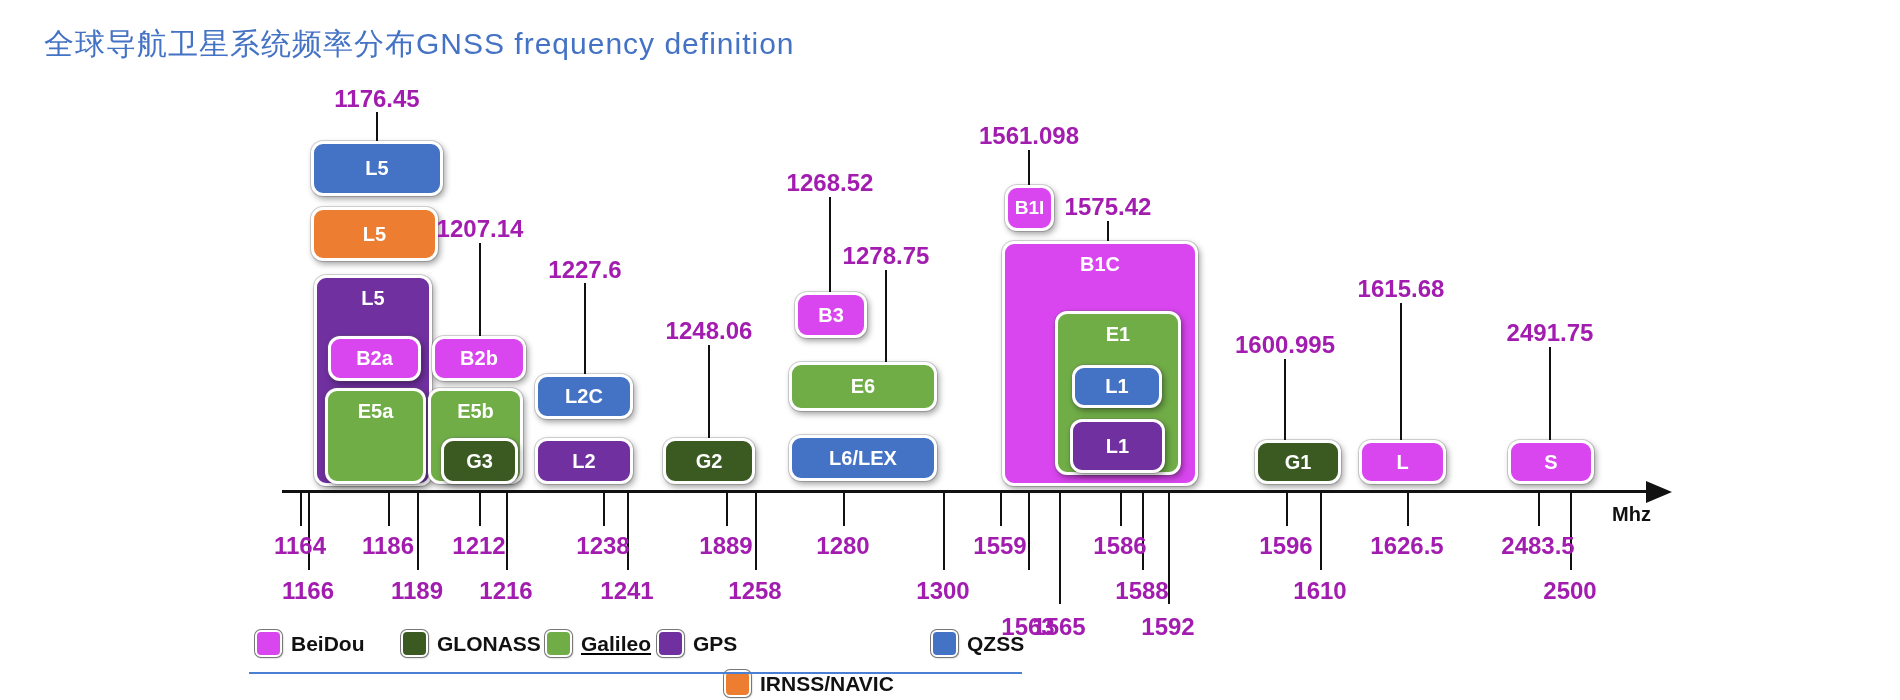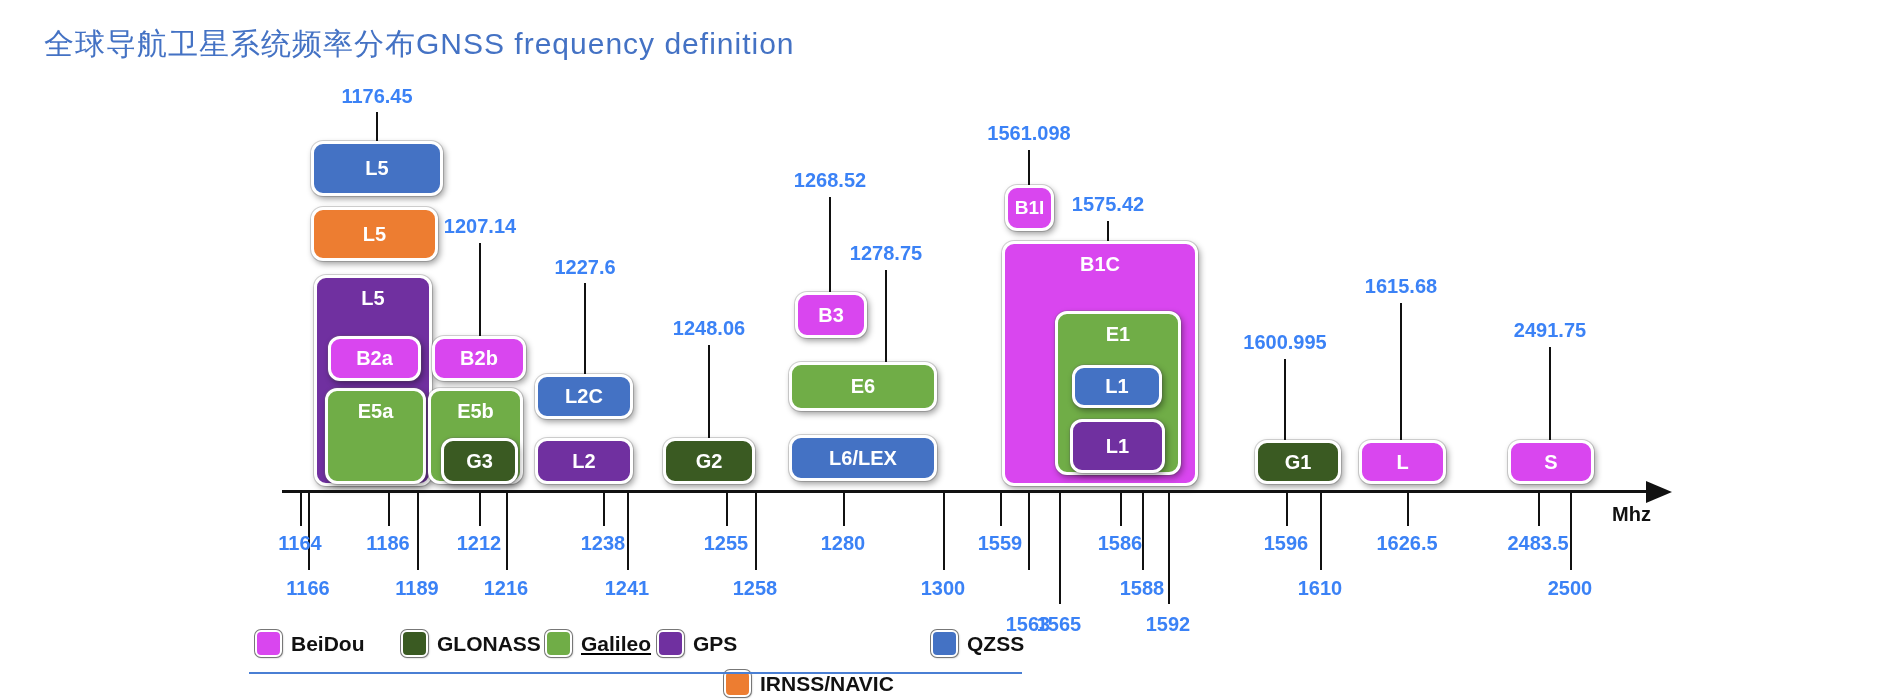--- a/index.html
+++ b/index.html
@@ -19,21 +19,21 @@
   }
   .band.top { align-items:flex-start; padding-top:9px; }
   .c-beidou { background:#d946ef; }
   .c-glonass { background:#3a5a22; }
   .c-galileo { background:#70ad47; }
   .c-gps { background:#7030a0; }
   .c-irnss { background:#ed7d31; }
   .c-qzss { background:#4472c4; }
 
   .vline { position:absolute; width:2px; background:#111; z-index:5; }
-  .num { position:absolute; transform:translateX(-50%); font-weight:bold; font-size:20px; color:#3b82f6; white-space:nowrap; z-index:6; }
+  .num { position:absolute; transform:translateX(-50%); font-weight:bold; font-size:24px; color:#a21caf; white-space:nowrap; z-index:6; }
 
   .axis-line { position:absolute; left:282px; top:490px; width:1372px; height:3px; background:#111; z-index:4; }
   .axis-arrow { position:absolute; left:1646px; top:481px; width:0; height:0;
     border-left:26px solid #111; border-top:11px solid transparent; border-bottom:11px solid transparent; z-index:4; }
   .axis-unit { position:absolute; left:1612px; top:503px; font-weight:bold; font-size:20px; color:#111; }
 
   .tick { position:absolute; width:2px; background:#111; top:492px; z-index:4; }
   .t1 { height:34px; } .t2 { height:78px; } .t3 { height:112px; }
 
   .legend-item { position:absolute; top:630px; display:flex; align-items:center; gap:9px; }
@@ -132,21 +132,21 @@
   <div class="tick t2" style="left:1320px;"></div>
   <div class="tick t2" style="left:1570px;"></div>
 
   <div class="tick t3" style="left:1059px;"></div>
   <div class="tick t3" style="left:1168px;"></div>
 
   <div class="num" style="left:300px;top:532px;">1164</div>
   <div class="num" style="left:388px;top:532px;">1186</div>
   <div class="num" style="left:479px;top:532px;">1212</div>
   <div class="num" style="left:603px;top:532px;">1238</div>
-  <div class="num" style="left:726px;top:532px;">1255</div>
+  <div class="num" style="left:726px;top:532px;">1889</div>
   <div class="num" style="left:843px;top:532px;">1280</div>
   <div class="num" style="left:1000px;top:532px;">1559</div>
   <div class="num" style="left:1120px;top:532px;">1586</div>
   <div class="num" style="left:1286px;top:532px;">1596</div>
   <div class="num" style="left:1407px;top:532px;">1626.5</div>
   <div class="num" style="left:1538px;top:532px;">2483.5</div>
 
   <div class="num" style="left:308px;top:577px;">1166</div>
   <div class="num" style="left:417px;top:577px;">1189</div>
   <div class="num" style="left:506px;top:577px;">1216</div>

